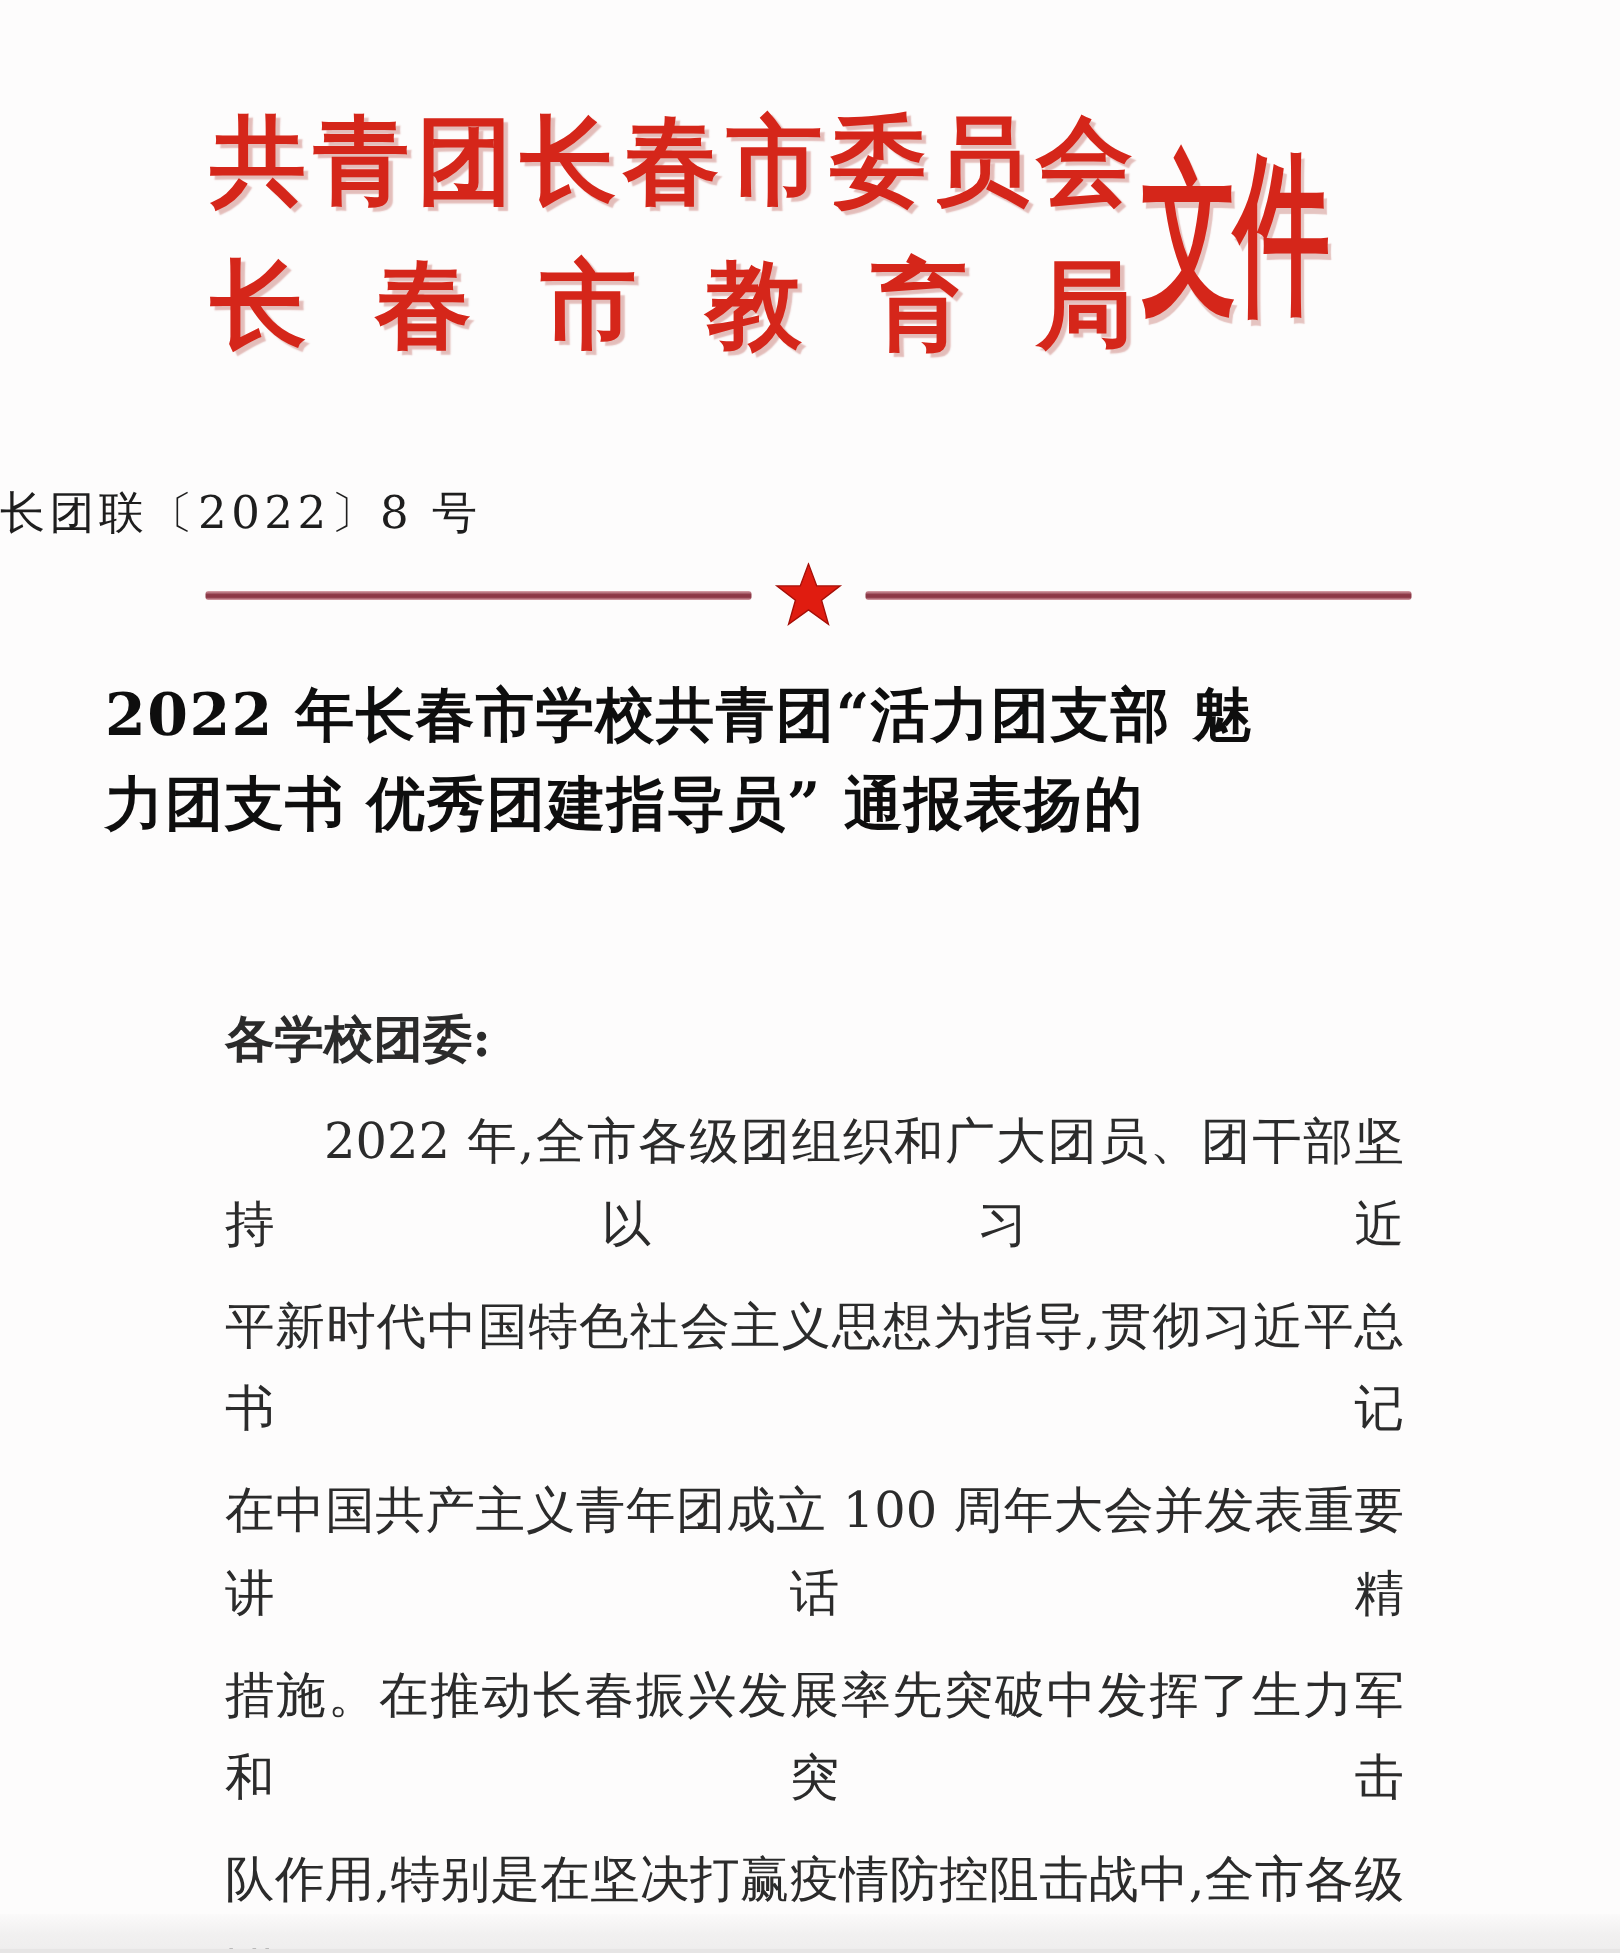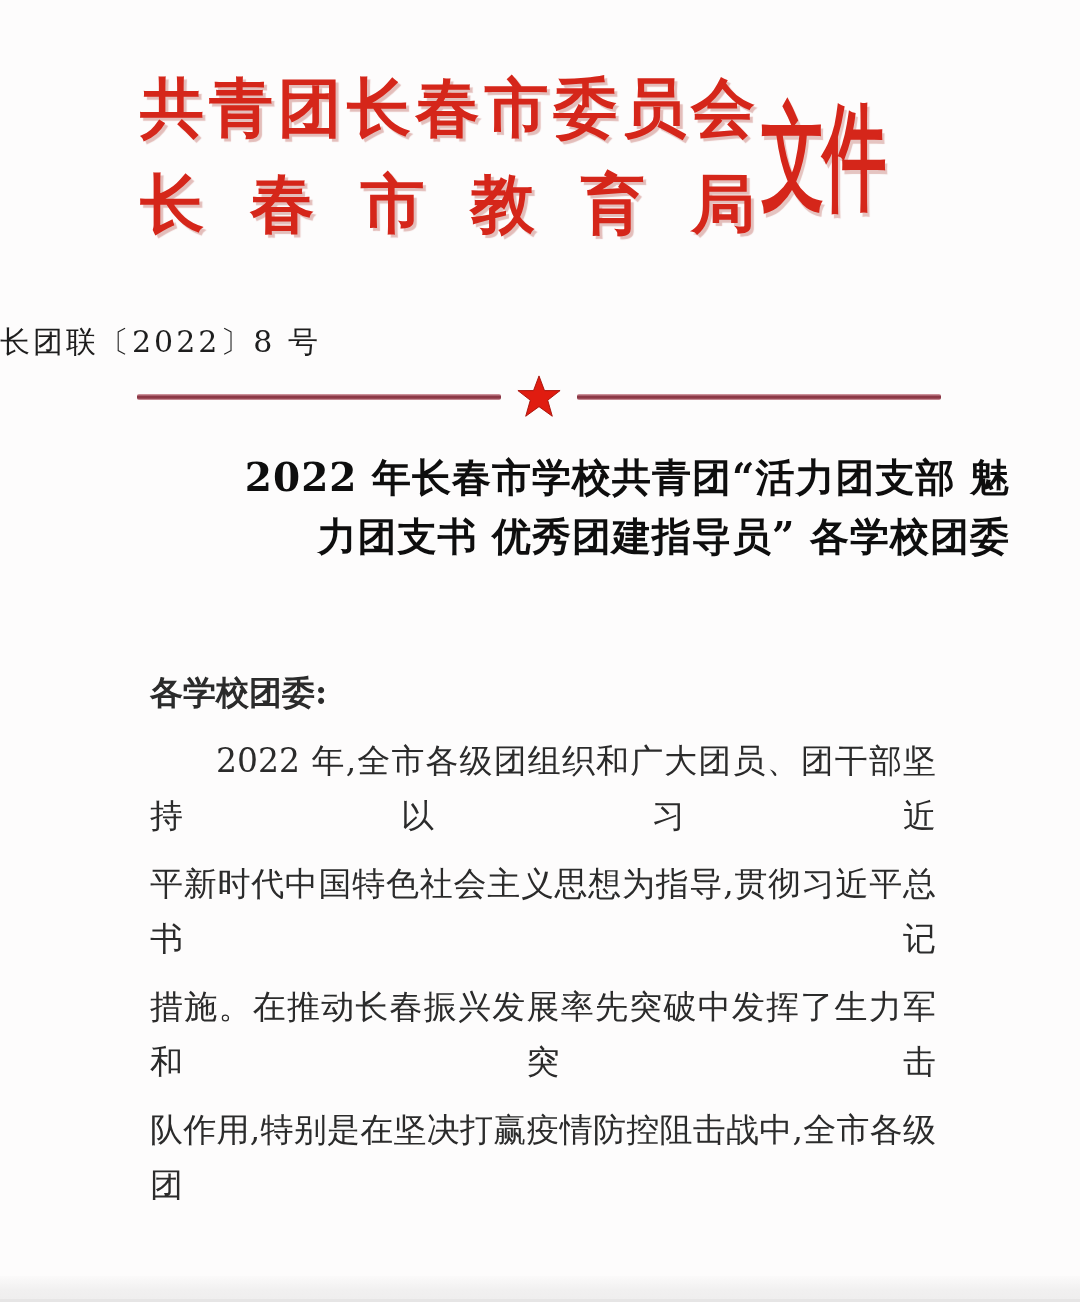--- a/index.html
+++ b/index.html
@@ -85,21 +85,21 @@
     justify-content: center;
   }
   .star-wrap svg { display: block; }
 
   
   .title {
     position: absolute;
     top: 448px;
     left: 70px;
     right: 70px;
-    text-align: right;
+    text-align: left;
     color: #0e0e0e;
     font-weight: 700;
     font-size: 39px;
     line-height: 59px;
     letter-spacing: 1px;
   }
 
   
   .body-text {
     position: absolute;
@@ -166,27 +166,28 @@
     <span class="star-wrap">
       <svg width="46" height="44" viewBox="0 0 100 96">
         <polygon points="50,2 62,34 96,34 69,55 79,90 50,69 21,90 31,55 4,34 38,34" fill="#e01c10" stroke="#a50f08" stroke-width="2"></polygon>
       </svg>
     </span>
     <span class="rule"></span>
   </div>
 
   <div class="title">
     <div class="title-line">2022 年长春市学校共青团“活力团支部 魅</div>
-    <div class="title-line">力团支书 优秀团建指导员” 各学校团委</div>
+    <div class="title-line">力团支书 优秀团建指导员” 通报表扬的</div>
   </div>
 
   <div class="body-text">
     <div class="salutation">各学校团委:</div>
     <div class="para-line just indent">2022 年,全市各级团组织和广大团员、团干部坚持以习近</div>
     <div class="para-line just">平新时代中国特色社会主义思想为指导,贯彻习近平总书记</div>
+    <div class="para-line just">在中国共产主义青年团成立 100 周年大会并发表重要讲话精</div>
     <div class="para-line just">措施。在推动长春振兴发展率先突破中发挥了生力军和突击</div>
     <div class="para-line just">队作用,特别是在坚决打赢疫情防控阻击战中,全市各级团</div>
 
   </div>
 
   <div class="footer-strip"></div>
 
 </div>
 
 </body></html>

